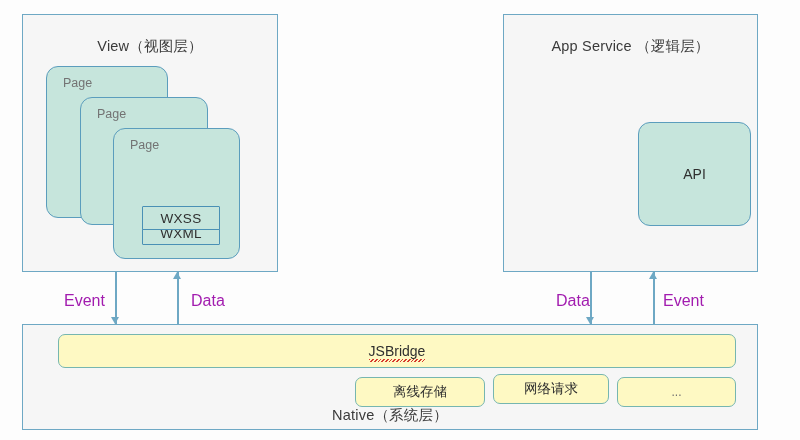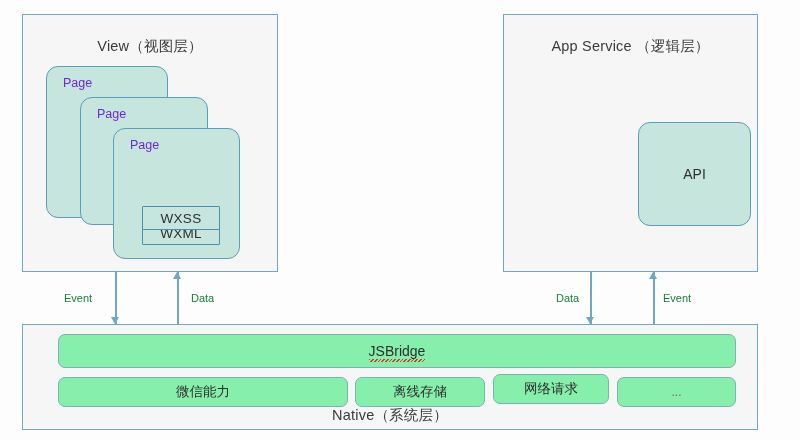--- a/index.html
+++ b/index.html
@@ -60,21 +60,21 @@
   
   #page-card-1 { left: 46px;  top: 66px;  width: 122px; height: 152px; z-index: 1; }
   #page-card-2 { left: 80px;  top: 97px;  width: 128px; height: 128px; z-index: 2; }
   #page-card-3 { left: 113px; top: 128px; width: 127px; height: 131px; z-index: 3; }
 
   .page-label {
     position: absolute;
     left: 16px;
     top: 9px;
     font-size: 12.5px;
-    color: #6d28d9;
+    color: #737373;
     white-space: nowrap;
   }
 
   
   .inner-box {
     position: absolute;
     left: 28px;
     width: 78px;
     height: 24px;
     background: #c6e5dc;
@@ -100,21 +100,21 @@
     transform: translateY(-50%);
     text-align: center;
     font-size: 14px;
     color: #2f2f2f;
     white-space: nowrap;
   }
 
   
   .chip {
     position: absolute;
-    background: #86efac;
+    background: #fef9c3;
     border: 1.3px solid #76b6b0;
     border-radius: 7px;
     box-sizing: border-box;
     display: flex;
     align-items: center;
     justify-content: center;
     font-size: 13.5px;
     color: #2f2f2f;
     white-space: nowrap;
   }
@@ -165,22 +165,22 @@
   #conn-data-right   { left: 590px; }
   #conn-event-right  { left: 653px; }
 
   #head-event-left  { left: 111px; top: 317px; }
   #head-data-left   { left: 173px; top: 272px; }
   #head-data-right  { left: 586px; top: 317px; }
   #head-event-right { left: 649px; top: 272px; }
 
   .conn-label {
     position: absolute;
-    font-size: 11px;
-    color: #15803d;
+    font-size: 16px;
+    color: #a21caf;
     white-space: nowrap;
   }
   #label-event-left  { left: 64px;  top: 292px; }
   #label-data-left   { left: 191px; top: 292px; }
   #label-data-right  { left: 556px; top: 292px; }
   #label-event-right { left: 663px; top: 292px; }
 </style>
 </head>
 <body>
 
@@ -230,18 +230,17 @@
   <div class="conn-label" id="label-event-right">Event</div>
 
   <div class="panel" id="native-panel">
     <div class="panel-title">Native（系统层）</div>
   </div>
 
   <div class="chip" id="jsbridge-chip">
     <span class="jsbridge-text">JSBridge</span>
   </div>
 
-  <div class="chip" id="chip-wechat">微信能力</div>
   <div class="chip" id="chip-storage">离线存储</div>
   <div class="chip" id="chip-network">网络请求</div>
   <div class="chip" id="chip-more">...</div>
 
 </div>
 
 </body></html>

